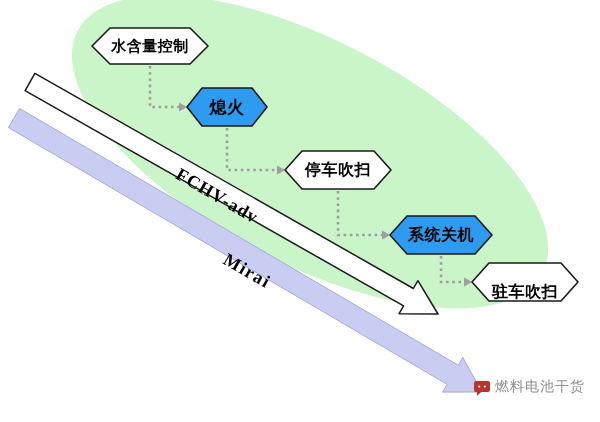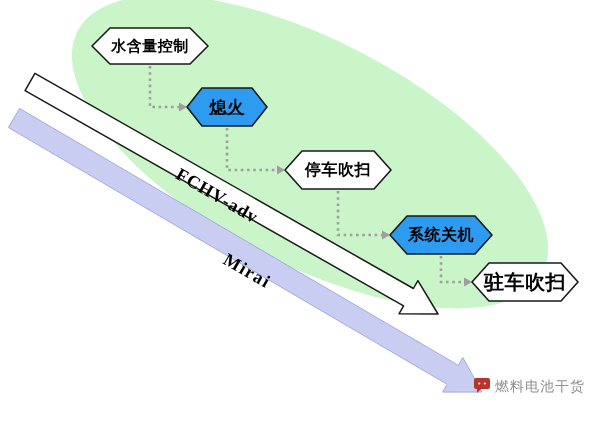--- a/index.html
+++ b/index.html
@@ -26,21 +26,21 @@
     font-weight:bold;
     font-size:18px;
     color:#000000;
     white-space:nowrap;
   }
   .watermark {
     position:absolute;
     left:474px;
     top:378px;
     display:flex;
-    align-items:flex-start;
+    align-items:flex-end;
     gap:5px;
   }
   .watermark-text {
     font-size:14px;
     color:#8f8f8f;
     letter-spacing:1px;
     white-space:nowrap;
   }
 </style>
 </head>
@@ -70,24 +70,24 @@
     </g>
 
     <polygon points="92,46 110,28 190,28 208,46 190,64 110,64" stroke="#1a1a1a" stroke-width="1.6" stroke-linejoin="round" fill="#ffffff"></polygon>
     <polygon points="187,107 202,88 252,88 267,107 252,126 202,126" stroke="#1a1a1a" stroke-width="1.6" stroke-linejoin="round" fill="#2d9bf0"></polygon>
     <polygon points="285,170 302,151 374,151 391,170 374,189 302,189" stroke="#1a1a1a" stroke-width="1.6" stroke-linejoin="round" fill="#ffffff"></polygon>
     <polygon points="390,235 407,216 475,216 492,235 475,254 407,254" stroke="#1a1a1a" stroke-width="1.6" stroke-linejoin="round" fill="#2d9bf0"></polygon>
     <polygon points="472,282 489,263 561,263 578,282 561,301 489,301" stroke="#1a1a1a" stroke-width="1.6" stroke-linejoin="round" fill="#ffffff"></polygon>
   </svg>
 
   <div class="node-label" style="left:150px; top:46px; font-size:15px;">水含量控制</div>
-  <div class="node-label" style="left:227px; top:107px; font-size:17px;text-decoration:underline;">熄火</div>
+  <div class="node-label" style="left:227px; top:107px; font-size:17px;">熄火</div>
   <div class="node-label" style="left:441px; top:235px; font-size:16px;">系统关机</div>
   <div class="node-label" style="left:338px; top:170px; font-size:16px;">停车吹扫</div>
-  <div class="node-label" style="left:525px; top:282px; font-size:20px;">驻车吹扫</div>
+  <div class="node-label" style="left:525px; top:292px; font-size:16px;">驻车吹扫</div>
 
   <div class="arrow-label" style="left:217px; top:196px; letter-spacing:1px;">FCHV-adv</div>
   <div class="arrow-label" style="left:247px; top:271px; letter-spacing:1.5px;">Mirai</div>
 
   <div class="watermark">
     <svg width="16" height="15" viewBox="0 0 16 15">
       <path d="M2,0 H14 Q16,0 16,2 V9 Q16,11 14,11 H7 L3,15 V11 H2 Q0,11 0,9 V2 Q0,0 2,0 Z" fill="#b5342c"></path>
       <circle cx="5.2" cy="5.5" r="1.1" fill="#ffffff"></circle>
       <circle cx="10.8" cy="5.5" r="1.1" fill="#ffffff"></circle>
     </svg>

